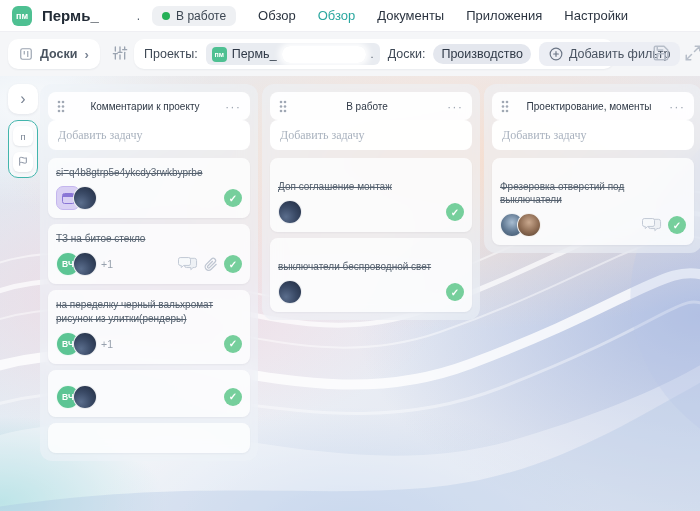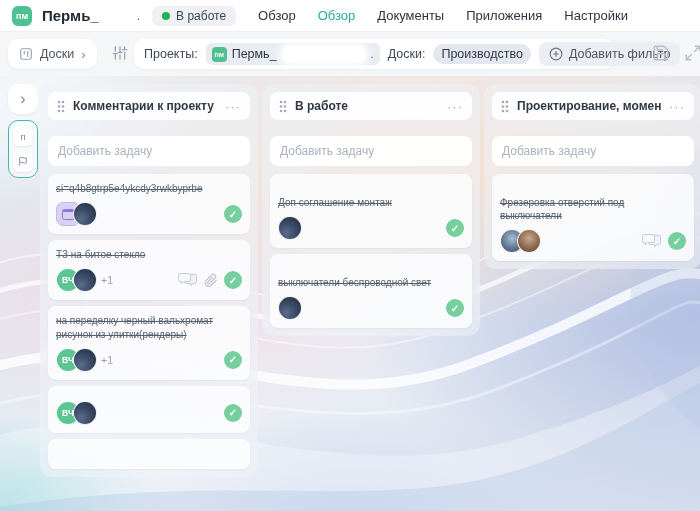--- a/index.html
+++ b/index.html
@@ -17,21 +17,21 @@
           padding:3px 10px;margin-left:12px;font-size:12px;color:#3c4652;}
   .status-dot{width:8px;height:8px;border-radius:50%;background:#25b057;}
   .nav{display:flex;gap:22px;margin-left:22px;font-size:13px;color:#2b3440;}
   .nav span{cursor:pointer;}
   .nav .active{color:#2aa79f;}
 
   
   .toolbar{position:absolute;top:32px;left:0;right:0;height:44px;background:#f5f6f8;border-bottom:1px solid #e6e8ec;}
   .boards-btn{position:absolute;left:8px;top:7px;height:30px;background:#fff;border-radius:10px;
               display:flex;align-items:center;gap:7px;padding:0 11px;font-size:12.5px;color:#4a5460;
-              box-shadow:0 1px 2px rgba(20,30,50,.06);}
+              box-shadow:0 1px 2px rgba(20,30,50,.06);font-weight:bold;}
   .tb-icon{display:flex;align-items:center;color:#9aa3b0;}
   .sliders{position:absolute;left:112px;top:13px;}
   .filter-panel{position:absolute;left:134px;top:7px;width:480px;height:30px;background:#fff;border-radius:10px;
                 display:flex;align-items:center;gap:8px;padding:0 10px;box-sizing:border-box;
                 box-shadow:0 1px 2px rgba(20,30,50,.05);}
   .tb-label{font-size:12.5px;color:#3f4956;white-space:nowrap;}
   .chip{display:flex;align-items:center;gap:5px;background:#e9ecf1;border-radius:6px;height:22px;padding:0 6px;}
   .chip-logo{width:15px;height:15px;border-radius:4px;background:#4ec092;color:#fff;font-size:7px;font-weight:bold;
              display:flex;align-items:center;justify-content:center;}
   .chip-name{font-size:12.5px;color:#2f3947;}
@@ -55,25 +55,25 @@
       radial-gradient(45% 40% at 4% 6%, rgba(255,255,255,.75) 0%, rgba(255,255,255,0) 60%),
       linear-gradient(120deg,#dfe8f1 0%,#eceff5 45%,#dde3ef 100%);}
   .waves{position:absolute;inset:0;pointer-events:none;}
 
   .columns{position:absolute;left:40px;top:8px;display:flex;gap:4px;align-items:flex-start;}
   .column{width:218px;box-sizing:border-box;background:rgba(236,242,247,.55);border-radius:12px;padding:8px;
           backdrop-filter:blur(9px);}
   .col-header{height:28px;background:rgba(255,255,255,.93);border-radius:8px;display:flex;align-items:center;
               gap:8px;padding:0 9px;box-sizing:border-box;}
   .drag{display:flex;align-items:center;}
-  .col-title{flex:1;font-size:12px;font-weight:bold;color:#2f3946;white-space:nowrap;overflow:hidden;}
+  .col-title{flex:1;font-size:10px;font-weight:normal;color:#2f3946;white-space:nowrap;overflow:hidden;text-align:center;}
   .dots{font-size:13px;color:#a0a8b4;letter-spacing:1px;line-height:1;}
-  .add-task{display:block;width:100%;height:30px;margin-top:16px;background:rgba(255,255,255,.95);border:none;
+  .add-task{display:block;width:100%;height:30px;margin-top:0;background:rgba(255,255,255,.95);border:none;
             border-radius:8px;padding:0 10px;box-sizing:border-box;font-size:12px;color:#333;outline:none;
-            font-family:Liberation Sans, sans-serif;}
+            font-family:Liberation Serif, serif;}
   .add-task::placeholder{color:#a9b2be;}
   .cards{margin-top:8px;display:flex;flex-direction:column;gap:6px;}
   .card{background:rgba(255,255,255,.78);border-radius:8px;padding:8px;box-shadow:0 1px 2px rgba(30,40,60,.05);}
   .card.cover{padding-top:22px;}
   .card-text{font-size:10px;line-height:1.32;color:#4d5a69;}
   .card-text.done{text-decoration:line-through;color:#55616f;}
   .card-meta{margin-top:7px;display:flex;align-items:center;}
   .avatars{flex:1;display:flex;align-items:center;}
   .av{width:24px;height:24px;border-radius:50%;flex:0 0 auto;border:1px solid rgba(255,255,255,.9);
       box-sizing:border-box;display:flex;align-items:center;justify-content:center;}

